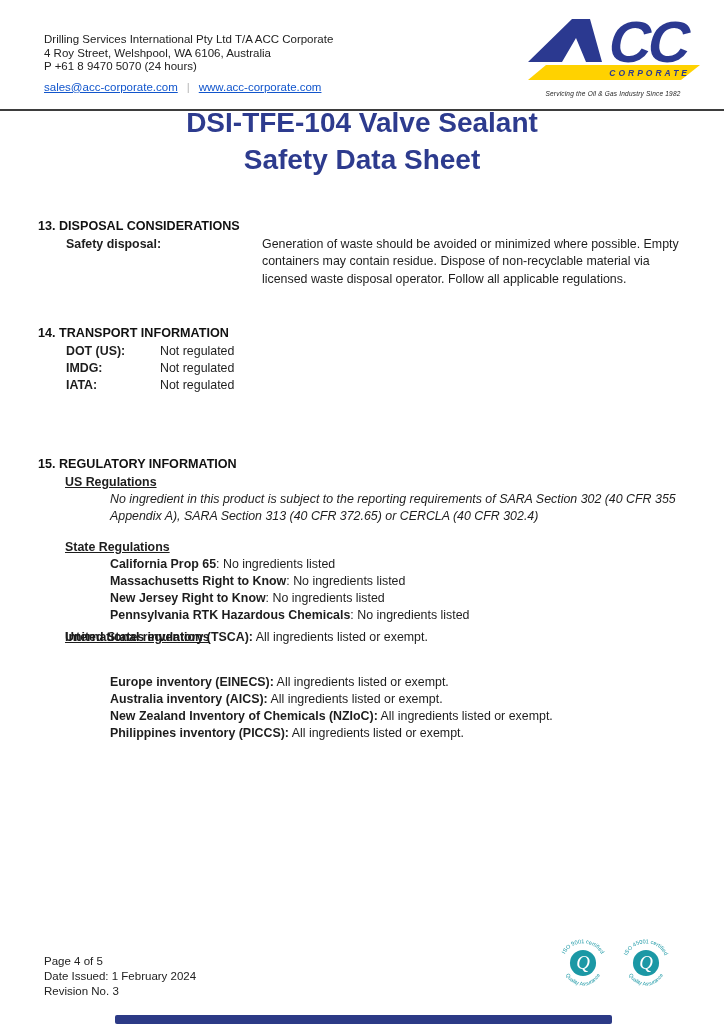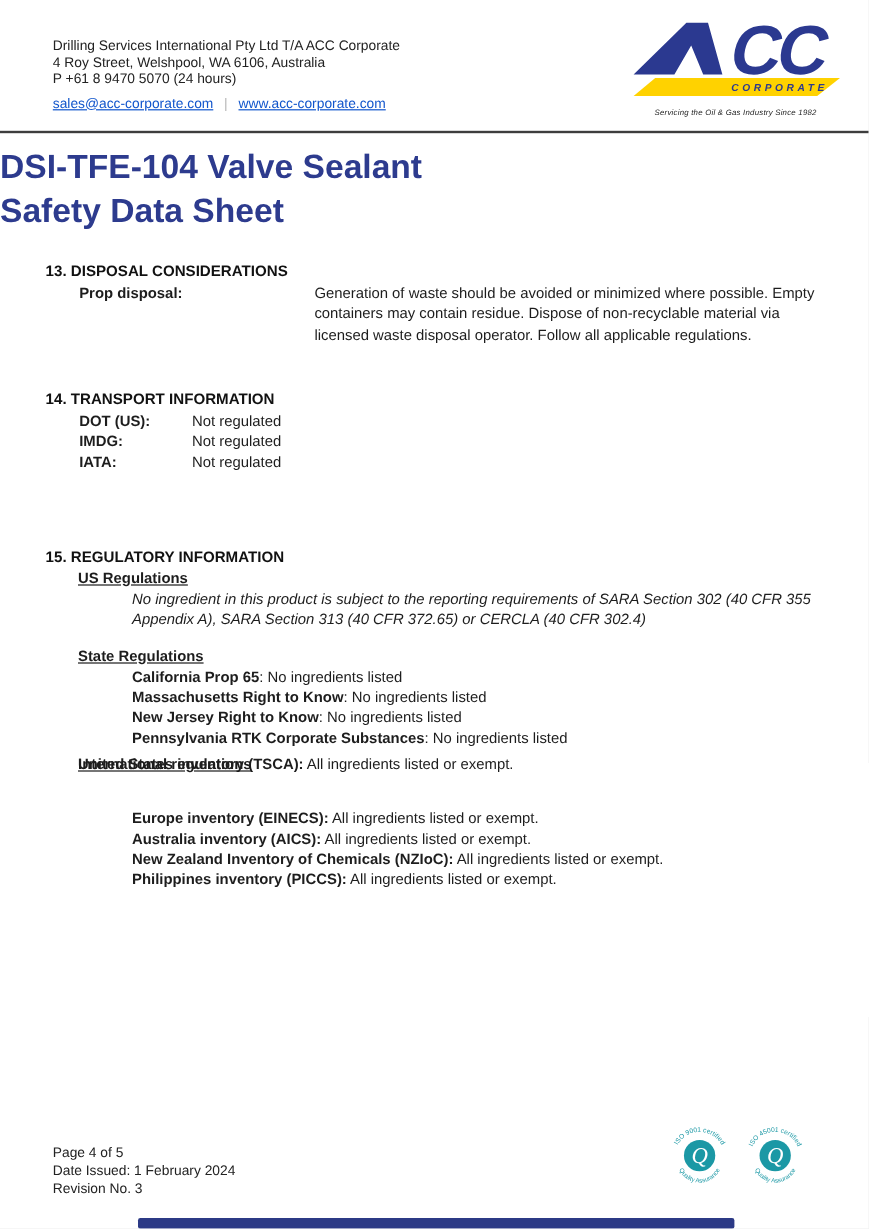--- a/index.html
+++ b/index.html
@@ -14,21 +14,21 @@
     overflow: hidden;
   }
   .b { font-weight: bold; }
   .hdr-block { position: absolute; left: 44px; top: 33px; font-size: 11.5px; line-height: 13.5px; color: #222; }
   .hdr-links { margin-top: 7px; font-size: 11.5px; }
   .hdr-links a { color: #1155cc; text-decoration: underline; cursor: pointer; }
   .hdr-sep { color: #b5b5b5; padding: 0 9px; }
   .logo-wrap { position: absolute; left: 524px; top: 14px; width: 178px; text-align: center; }
   .logo-tagline { font-size: 6.5px; font-style: italic; color: #222; margin-top: 2px; letter-spacing: 0.2px; }
   .hr-top { position: absolute; left: 0; top: 109px; width: 724px; height: 0; border-top: 2px solid #3d3d3d; }
-  .doc-title { position: absolute; left: 0; top: 120px; width: 724px; 
+  .doc-title { position: absolute; left: 0; top: 104px; width: 724px; text-align: center;
                font-size: 28px; font-weight: bold; color: #2d3b8e; line-height: 37px; }
   .sec-heading { position: absolute; left: 38px; font-size: 12.6px; font-weight: bold; color: #111; }
   .underlined { text-decoration: underline; }
   .body-txt { font-size: 12.4px; line-height: 17.3px; color: #1d1d1d; }
   .abs { position: absolute; }
   .row14 { display: flex; line-height: 17.2px; font-size: 12.4px; }
   .row14 .lab { width: 94px; font-weight: bold; }
   .footer-block { position: absolute; left: 44px; top: 954px; font-size: 11.5px; line-height: 15px; color: #222; }
   .badges { position: absolute; left: 556px; top: 935px; display: flex; gap: 9px; }
   .bottom-bar { position: absolute; left: 115px; top: 1015px; width: 497px; height: 9px;
@@ -58,21 +58,21 @@
     <div class="logo-tagline">Servicing the Oil &amp; Gas Industry Since 1982</div>
   </div>
 
   <div class="hr-top"></div>
   <div class="doc-title">
     <div>DSI-TFE-104 Valve Sealant</div>
     <div>Safety Data Sheet</div>
   </div>
 
   <div class="sec-heading" style="top:219px;">13. DISPOSAL CONSIDERATIONS</div>
-  <div class="abs body-txt b" style="left:66px; top:236px;">Prop disposal:</div>
+  <div class="abs body-txt b" style="left:66px; top:236px;">Safety disposal:</div>
   <div class="abs body-txt" style="left:262px; top:236px; width:420px;">Generation of waste should be avoided or minimized where possible. Empty containers may contain residue. Dispose of non-recyclable material via licensed waste disposal operator. Follow all applicable regulations.</div>
 
   <div class="sec-heading" style="top:326px;">14. TRANSPORT INFORMATION</div>
   <div class="abs" style="left:66px; top:343px;">
     <div class="row14">
       <span class="lab">DOT (US):</span>
       <span>Not regulated</span>
     </div>
     <div class="row14">
       <span class="lab">IMDG:</span>
@@ -87,21 +87,21 @@
   <div class="sec-heading" style="top:457px;">15. REGULATORY INFORMATION</div>
 
   <div class="abs body-txt b underlined" style="left:65px; top:474px;">US Regulations</div>
   <div class="abs body-txt" style="left:110px; top:491px; width:566px;font-style:italic;">No ingredient in this product is subject to the reporting requirements of SARA Section 302 (40 CFR 355 Appendix A), SARA Section 313 (40 CFR 372.65) or CERCLA (40 CFR 302.4)</div>
 
   <div class="abs body-txt b underlined" style="left:65px; top:539px;">State Regulations</div>
   <div class="abs body-txt" style="left:110px; top:556px; width:566px; line-height:17px;">
     <div><span class="b">California Prop 65</span><span>: No ingredients listed</span></div>
     <div><span class="b">Massachusetts Right to Know</span><span>: No ingredients listed</span></div>
     <div><span class="b">New Jersey Right to Know</span><span>: No ingredients listed</span></div>
-    <div><span class="b">Pennsylvania RTK Corporate Substances</span><span>: No ingredients listed</span></div>
+    <div><span class="b">Pennsylvania RTK Hazardous Chemicals</span><span>: No ingredients listed</span></div>
   </div>
 
   <div class="abs body-txt" style="left:65px; top:629px;">
     <span class="b">United States inventory (TSCA):</span><span> All ingredients listed or exempt.</span>
   </div>
 
   <div class="abs body-txt b underlined" style="left:65px; top:629px;">International regulations</div>
   <div class="abs body-txt" style="left:110px; top:674px; width:566px; line-height:17px;">
     <div><span class="b">Europe inventory (EINECS):</span><span> All ingredients listed or exempt.</span></div>
     <div><span class="b">Australia inventory (AICS):</span><span> All ingredients listed or exempt.</span></div>

